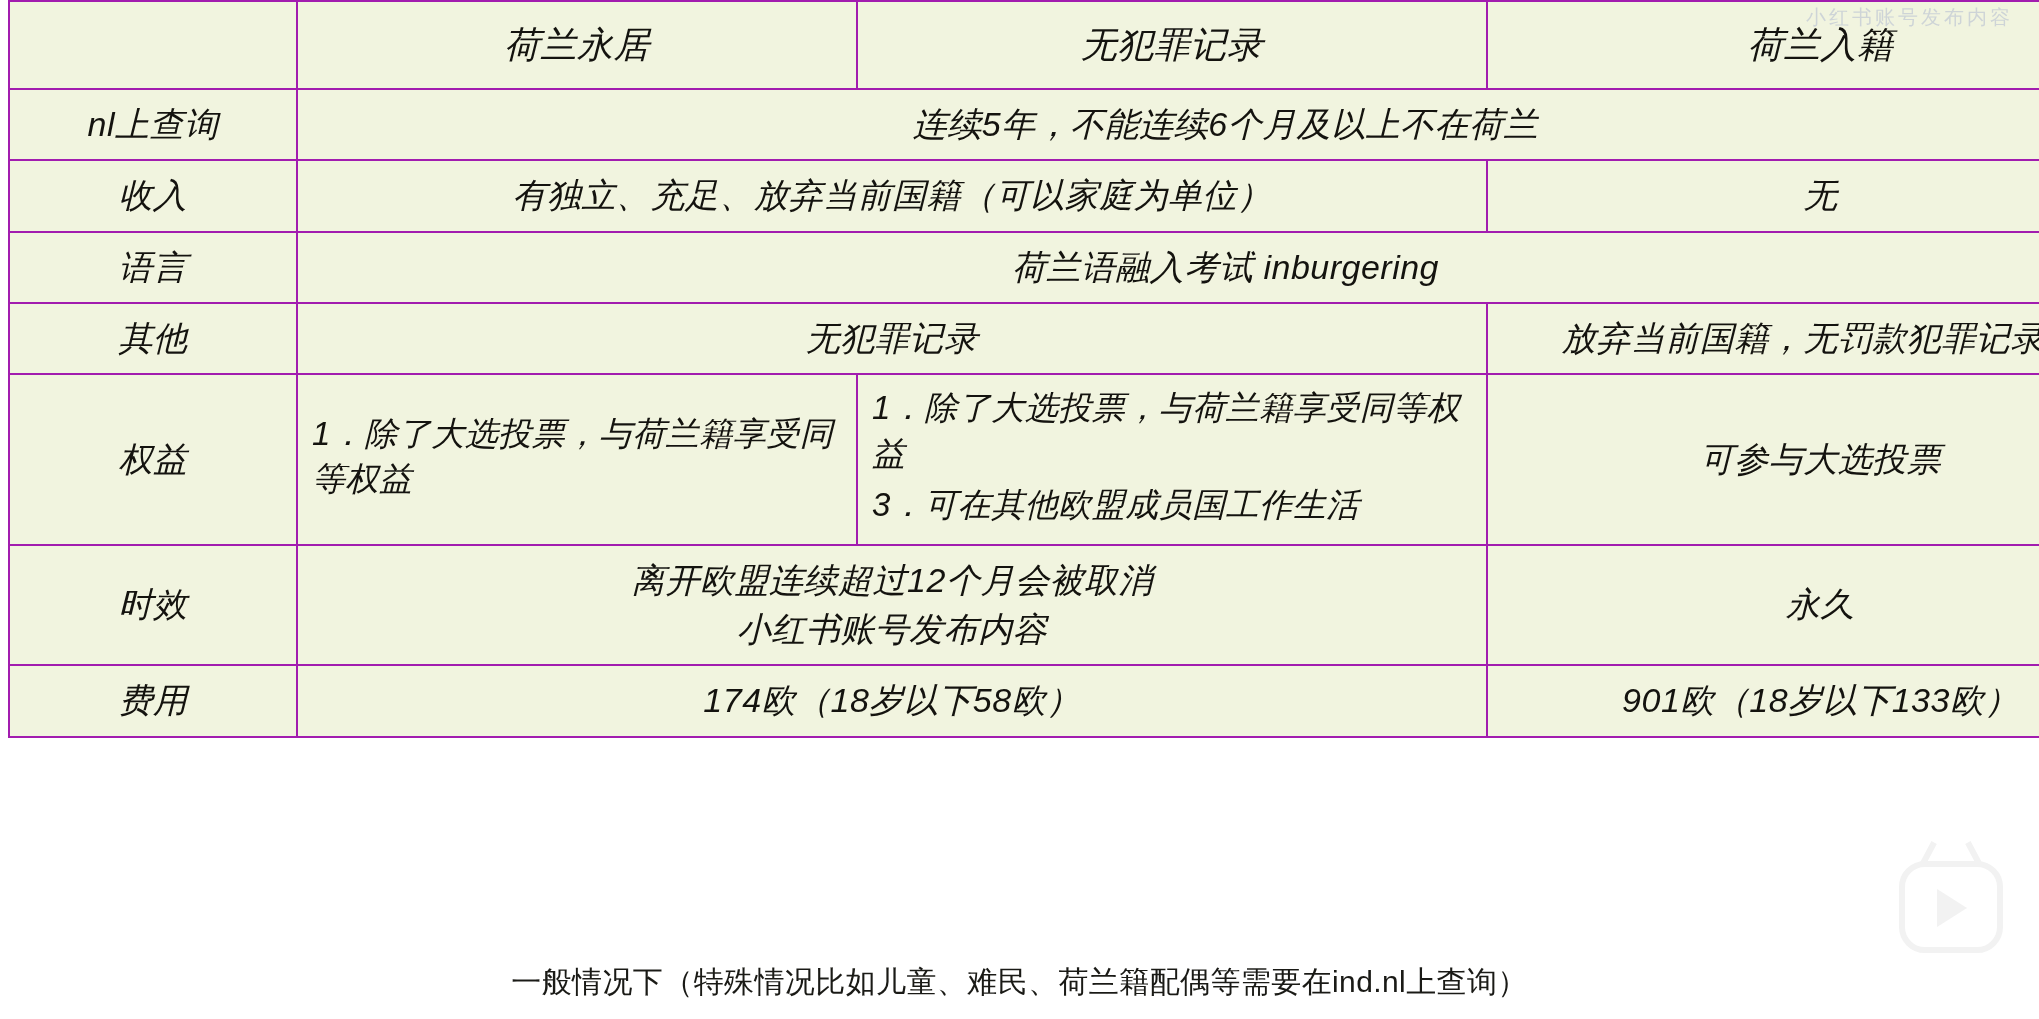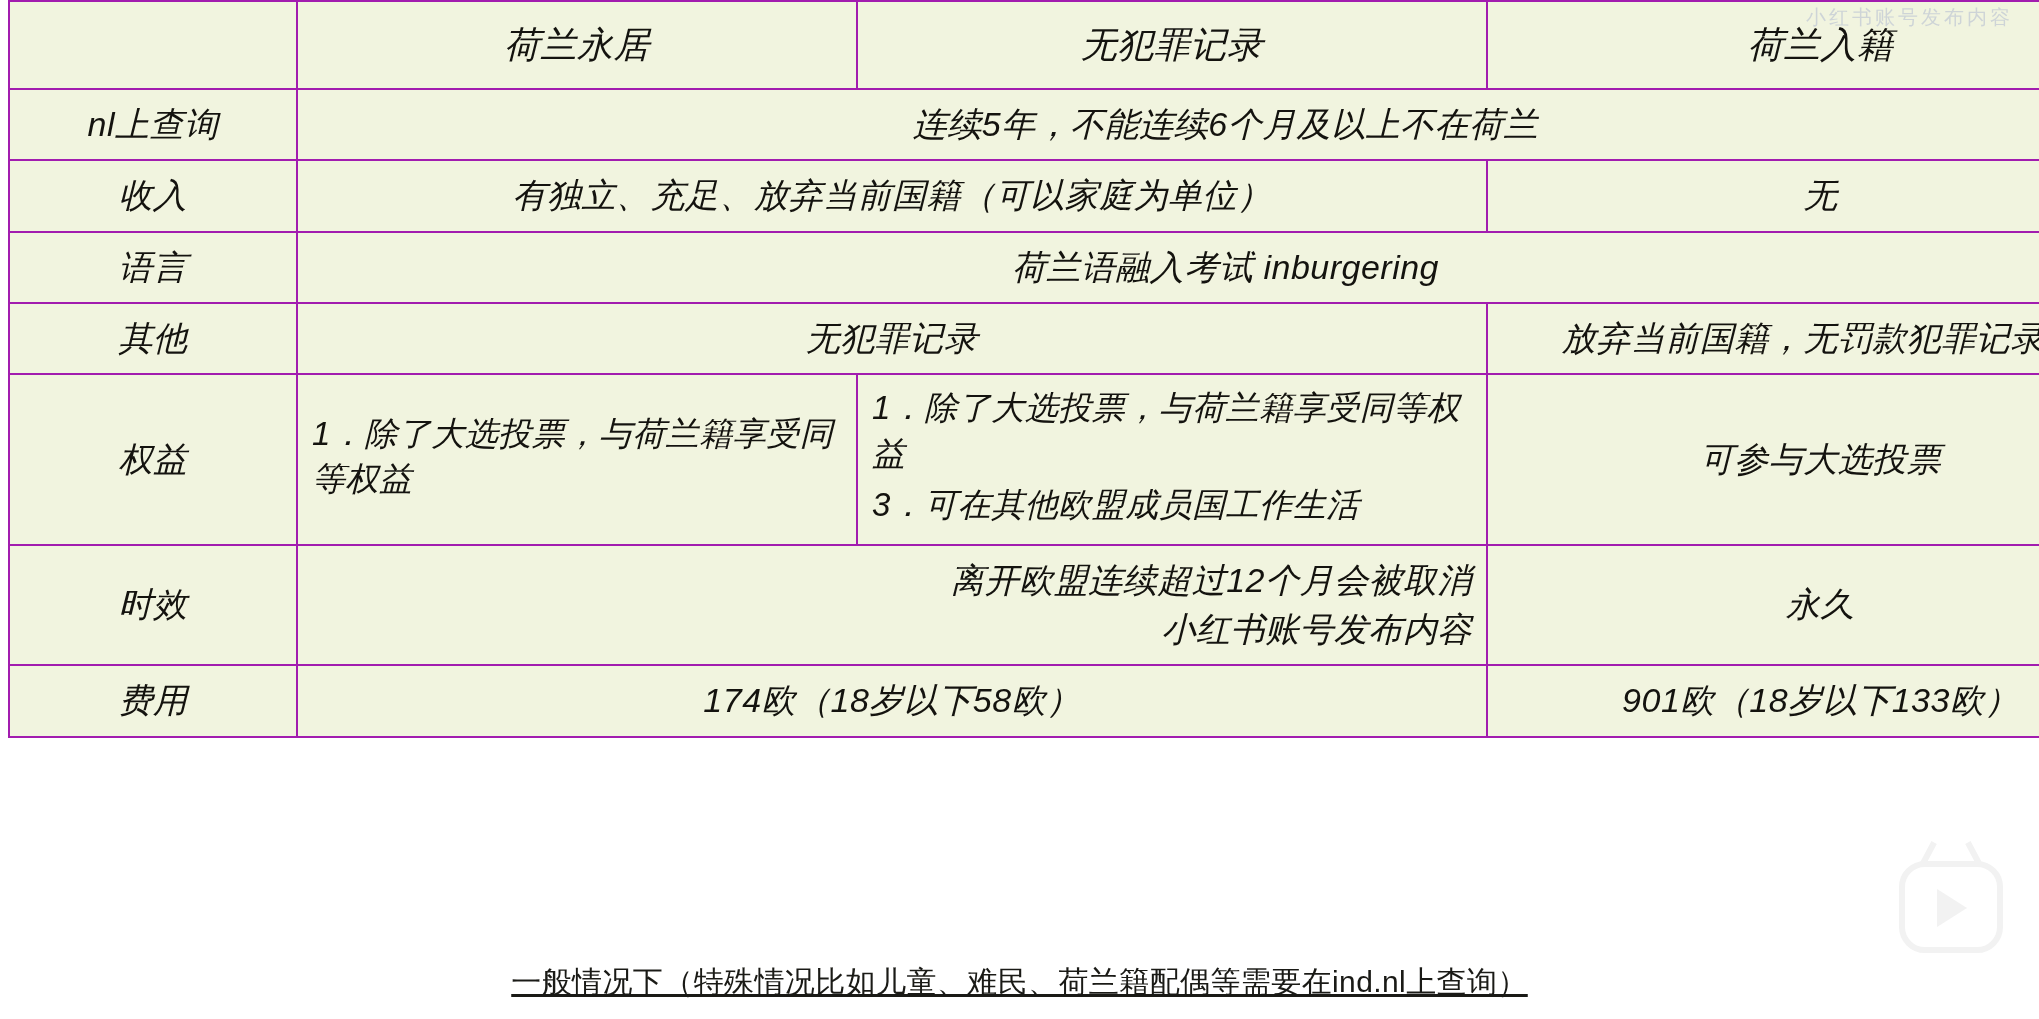--- a/index.html
+++ b/index.html
@@ -61,32 +61,30 @@
     list-style: none;
     text-align: left;
   }
   .list li {
     margin: 0 0 6px 0;
     font-size: 33px;
     line-height: 1.38;
   }
   .multiline div {
     white-space: nowrap;
-    text-align: right;
   }
   .footnote {
     position: absolute;
     left: 0;
     top: 962px;
     width: 2039px;
     text-align: center;
     font-size: 30px;
     color: #1a1a16;
     letter-spacing: 0.4px;
-    text-decoration: underline;
   }
   .wm-top {
     position: absolute;
     right: 26px;
     top: 4px;
     font-size: 20px;
     color: #c8cfd6;
     letter-spacing: 3px;
     opacity: .85;
   }

